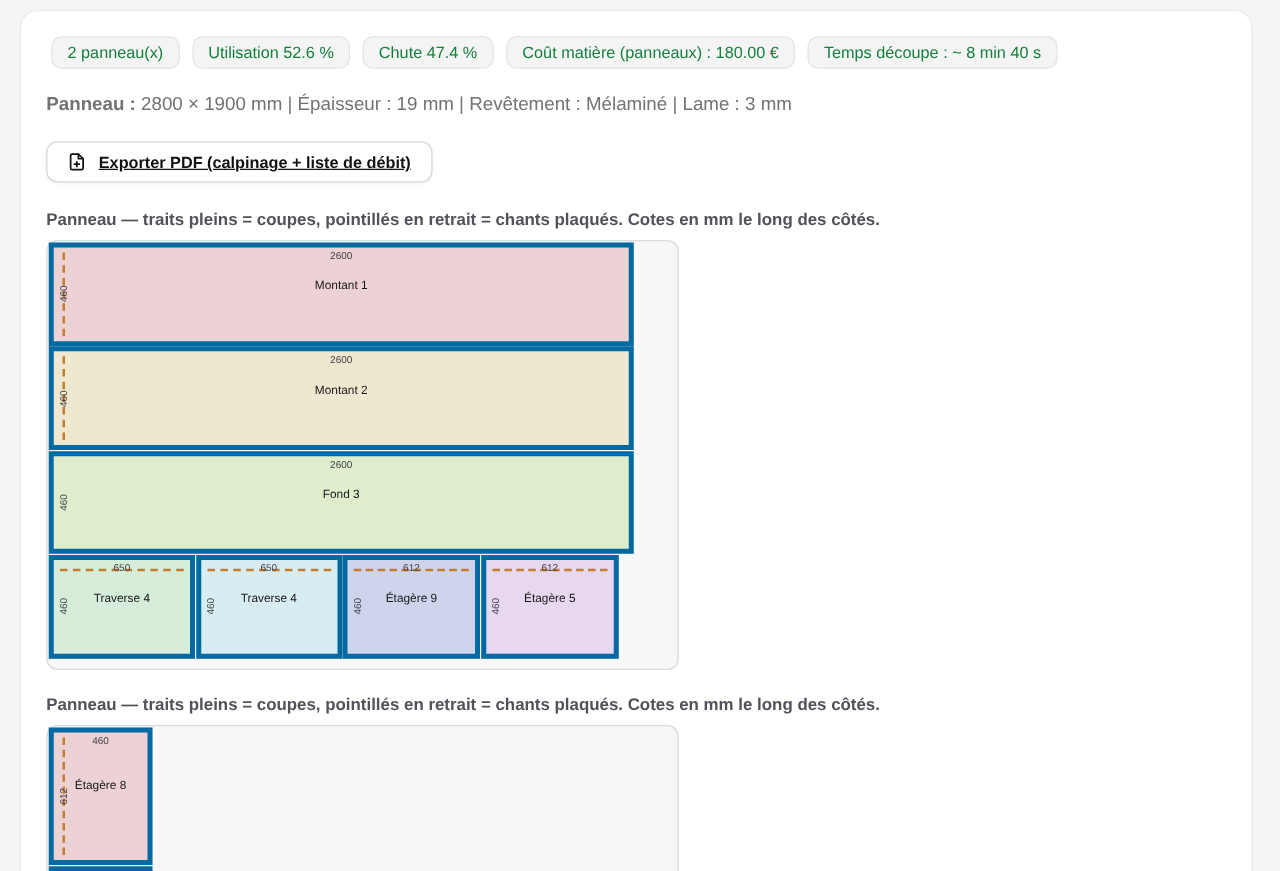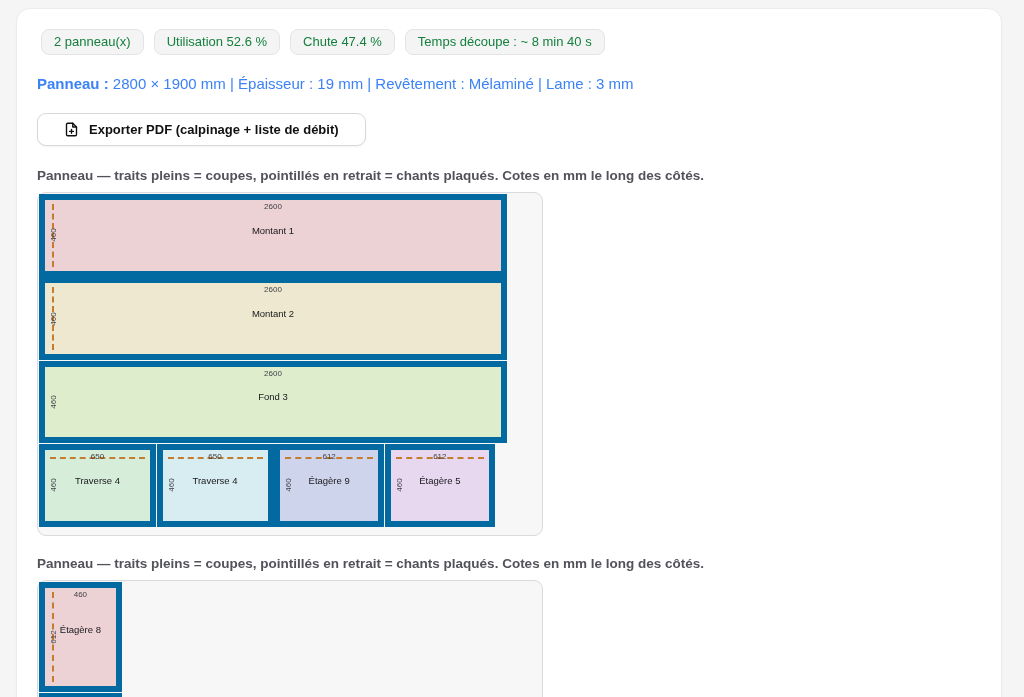--- a/index.html
+++ b/index.html
@@ -38,60 +38,61 @@
     font-size: 13px;
     line-height: 18px;
     color: #15803d;
     font-weight: 500;
     white-space: nowrap;
   }
   .panel-info {
     margin-top: 18px;
     font-size: 15px;
     line-height: 22px;
-    color: #3b82f6;
+    color: #737373;
   }
   .panel-info .bold { font-weight: 700; }
   .export-btn {
     margin-top: 18px;
     display: inline-flex;
     align-items: center;
     gap: 10px;
     background: #ffffff;
     border: 1px solid #d8d8dc;
     border-radius: 9px;
-    padding: 7px 26px;
+    padding: 7px 16px;
     font-family: "Liberation Sans", sans-serif;
     font-size: 13px;
     line-height: 17px;
     font-weight: 700;
     color: #111113;
     cursor: pointer;
     box-shadow: 0 1px 2px rgba(0,0,0,0.05);
+    text-decoration: underline;
   }
   .export-btn .icon { display: inline-flex; }
   .caption {
     margin: 21px 0 8px 0;
     font-size: 13.5px;
     line-height: 17px;
     color: #52525b;
     font-weight: bold;
   }
   .caption.second { margin-top: 19px; }
   .diagram {
     position: relative;
     background: #f7f7f8;
     border: 1px solid #d9d9de;
     border-radius: 9px;
     box-sizing: content-box;
   }
   .piece {
     position: absolute;
     box-sizing: border-box;
-    border: 6px solid #0369a1;
+    border: 4px solid #0369a1;
   }
   .wlabel {
     position: absolute;
     top: 2px; left: 0; right: 0;
     text-align: center;
     font-size: 8px;
     line-height: 9px;
     color: #3f3f46;
     z-index: 2;
   }
@@ -123,20 +124,21 @@
 </style>
 </head>
 <body>
 
 <div class="card">
 
   <div class="badges">
     <span class="badge">2 panneau(x)</span>
     <span class="badge">Utilisation 52.6 %</span>
     <span class="badge">Chute 47.4 %</span>
+    <span class="badge">Coût matière (panneaux) : 180.00 €</span>
     <span class="badge">Temps découpe : ~ 8 min 40 s</span>
   </div>
 
   <div class="panel-info">
     <span class="bold">Panneau : </span><span>2800 × 1900 mm | Épaisseur : 19 mm | Revêtement : Mélaminé | Lame : 3 mm</span>
   </div>
 
   <button class="export-btn">
     <span class="icon">
       <svg width="15" height="15" viewBox="0 0 24 24" fill="none" stroke="#111113" stroke-width="2.2" stroke-linecap="round" stroke-linejoin="round">

